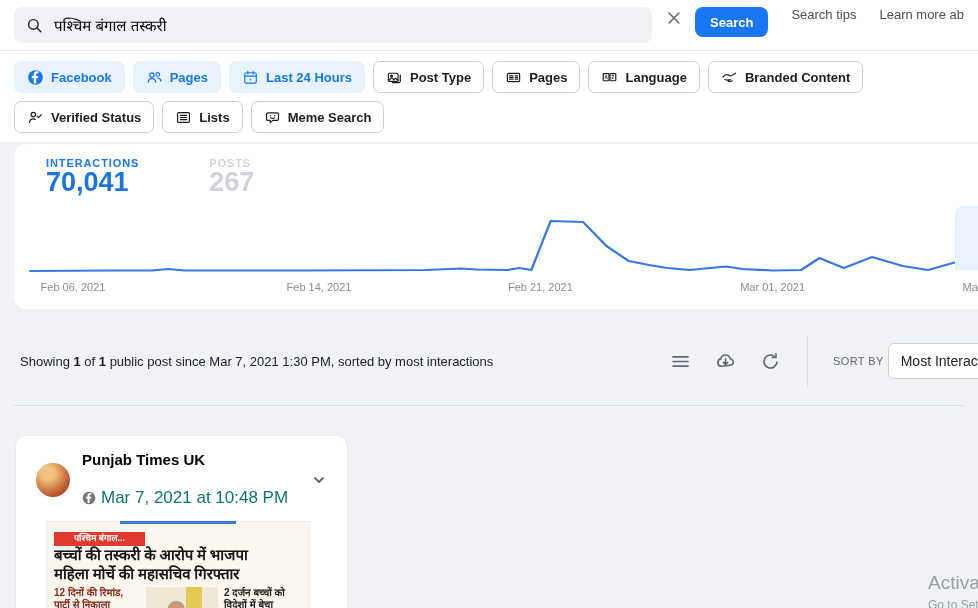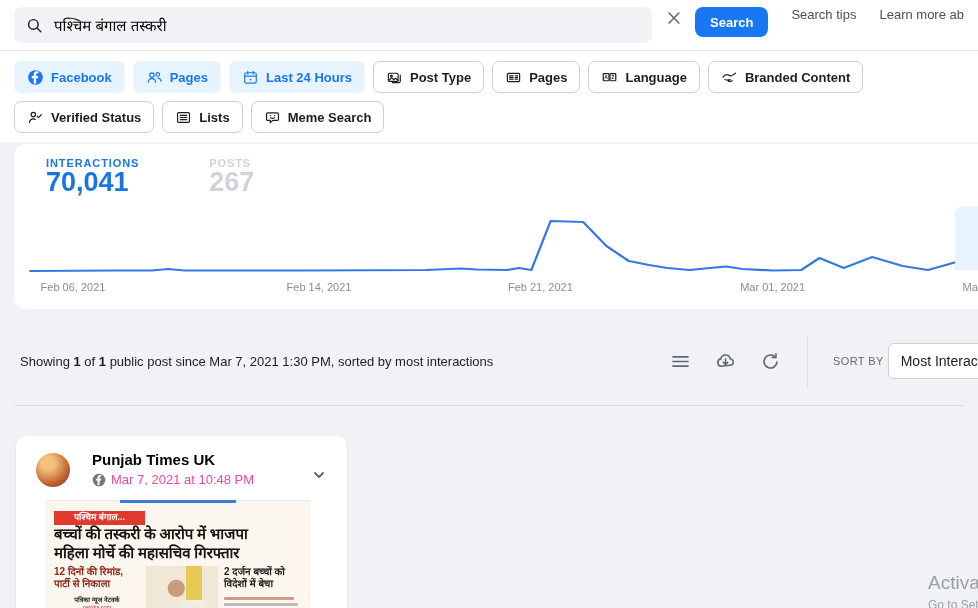--- a/index.html
+++ b/index.html
@@ -49,25 +49,25 @@
   .rb-icon svg{width:21px;height:21px}
   .rb-icon svg .st{fill:none;stroke:currentColor;stroke-width:1.5;stroke-linecap:round;stroke-linejoin:round}
   .vdiv{width:1px;height:52px;background:#dadde1;margin:0 0 0 2px;flex:none}
   .sortby{margin:0 4px 0 25px;font-size:11px;font-weight:400;letter-spacing:.4px;color:#65676b;flex:none}
   .sort-select{display:flex;align-items:center;height:36px;width:160px;border:1px solid #ccd0d5;border-radius:6px;background:#fff;
                padding:0 12px;font-size:14px;color:#1c1e21;box-sizing:border-box;white-space:nowrap;overflow:hidden;flex:none;cursor:pointer}
   .list-divider{border-top:1px solid #dadde1;margin:0 14px 0}
   
   .post-card{margin:30px 0 0 16px;width:331px;background:#fff;border-radius:10px;box-shadow:0 1px 2px rgba(0,0,0,.15);
              padding:15px 16px 0 20px;box-sizing:border-box;height:220px}
-  .post-header{display:flex;align-items:flex-end;gap:22px}
+  .post-header{display:flex;align-items:center;gap:12px}
   .avatar{width:34px;height:34px;border-radius:50%;flex:none;
           background:radial-gradient(circle at 35% 30%,#f2c27e 0 20%,#d98a4d 45%,#b5552e 70%,#8a3c20)}
   .post-name{font-size:15px;font-weight:700;color:#050505;line-height:1.2}
-  .post-meta{font-size:13px;color:#ec4899;display:flex;align-items:center;gap:5px;margin-top:3px}
+  .post-meta{font-size:17px;color:#0f766e;display:flex;align-items:center;gap:5px;margin-top:19px}
   .post-meta svg{width:14px;height:14px}
   .chev{margin-left:auto;background:none;border:none;color:#606770;cursor:pointer;padding:2px;display:flex}
   .chev svg{width:20px;height:20px}
   .chev svg .st{fill:none;stroke:currentColor;stroke-width:1.8;stroke-linecap:round;stroke-linejoin:round}
   
   .newspaper{margin:13px 0 0 10px;width:264px;height:150px;background:#fbf7ee;position:relative;
              padding:6px 8px;box-sizing:border-box;overflow:hidden;box-shadow:0 0 0 1px #eee inset}
   .newspaper::before{content:"";position:absolute;top:0;left:74px;width:116px;height:3px;background:#3b7fd4}
   .np-tag{display:inline-block;background:#df3a2c;color:#fff;font-size:9px;font-weight:700;padding:1px 20px;line-height:1.3}
   .np-headline{font-size:15px;font-weight:800;color:#141414;line-height:1.3;white-space:nowrap;overflow:hidden;

